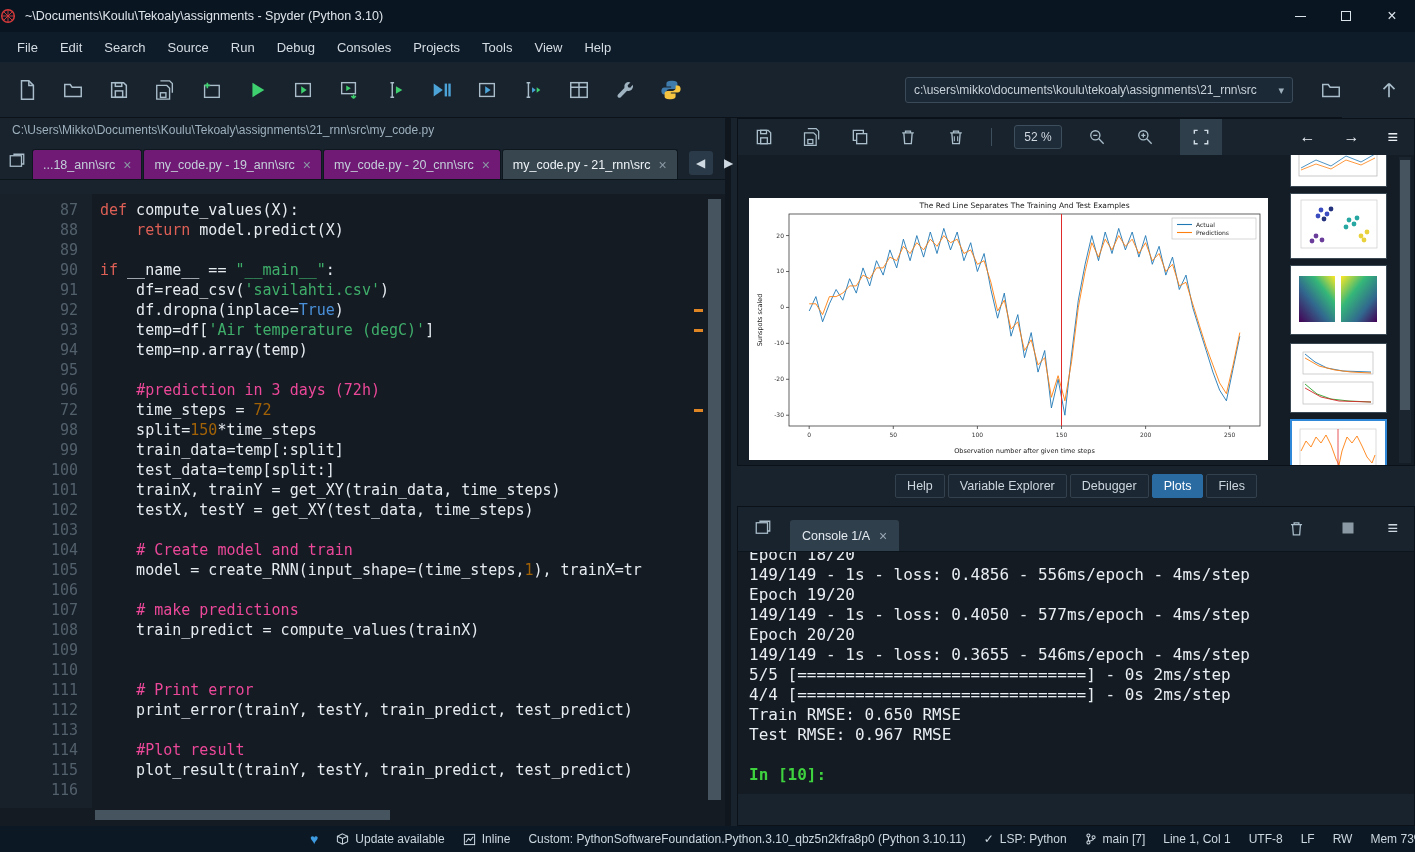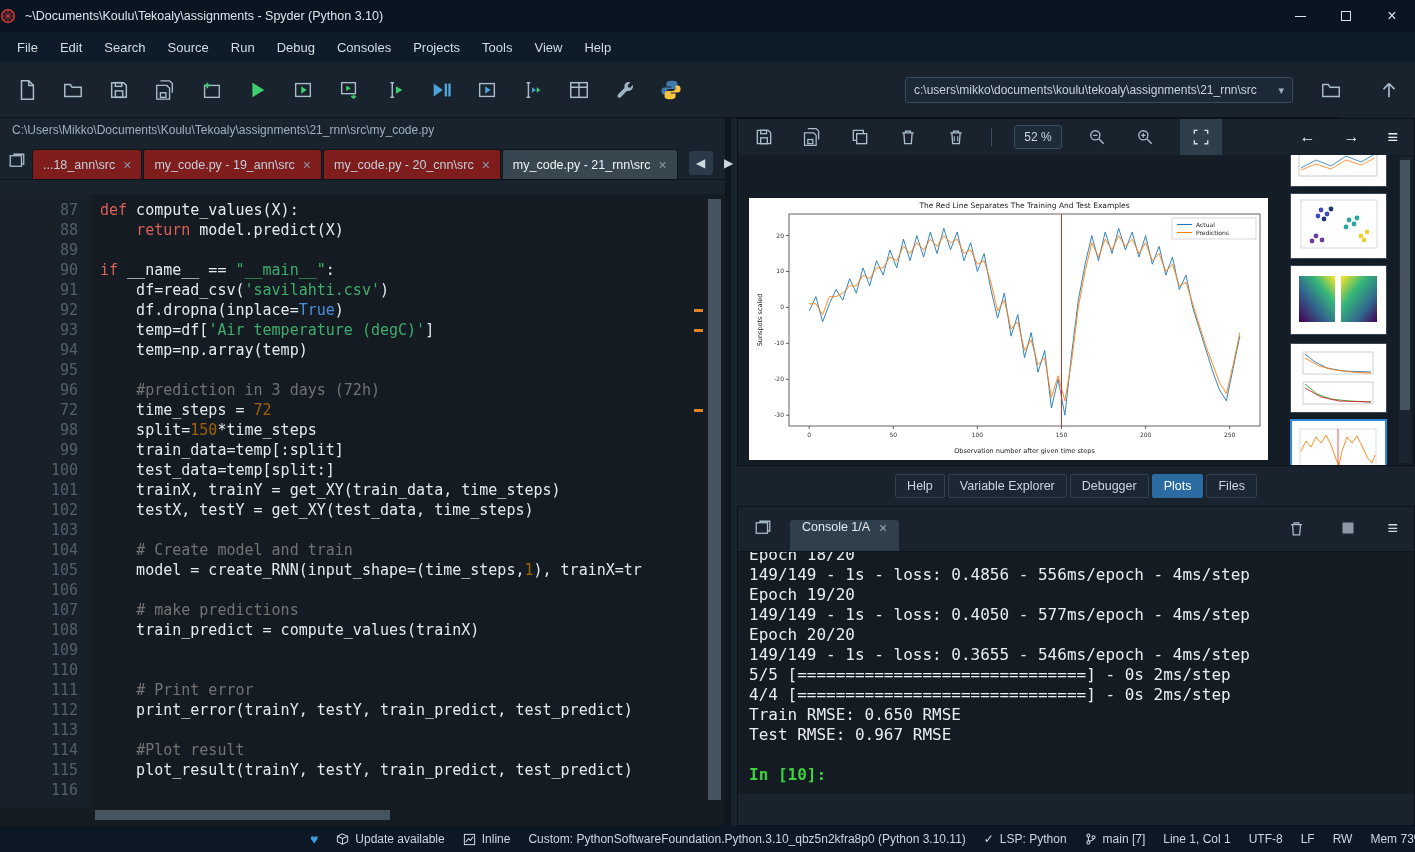--- a/index.html
+++ b/index.html
@@ -32,38 +32,38 @@
             padding:0 8px;font-size:12px;color:#c8d2da}
   .path-box .caret{margin-left:auto;color:#9fb0bd;font-size:11px}
   .tb-abs{position:absolute;top:15px}
 
   
   .editor-pane{position:absolute;left:0;top:118px;width:731px;height:708px;background:#19232d;border-right:6px solid #10161d}
   .breadcrumb{height:24px;padding:5px 12px;font-size:12px;color:#9db0bd;white-space:nowrap;overflow:hidden}
   .edit-tabbar{position:absolute;left:0;top:24px;width:725px;height:38px;display:flex;align-items:flex-end;border-bottom:1px solid #0c141c}
   .tab-browse{width:28px;height:26px;margin:0 6px 5px 8px;display:flex;align-items:center;justify-content:center}
   .etabs{display:flex;align-items:flex-end}
-  .etab{height:30px;padding:0 10px;display:flex;align-items:center;gap:8px;background:#7f1d1d;
+  .etab{height:30px;padding:0 10px;display:flex;align-items:center;gap:8px;background:#701a75;
         border:1px solid #0e161e;border-bottom:none;font-size:12.5px;color:#c3cfd9;
         border-radius:3px 3px 0 0;margin-right:1px;white-space:nowrap}
   .etab.active{background:#37464f;color:#eef3f7}
   .etab .x{color:#8b99a5;font-size:14px}
   .tab-nav{display:flex;align-items:center;gap:4px;margin-left:10px;margin-bottom:4px}
   .tnav{width:24px;height:24px;display:flex;align-items:center;justify-content:center;color:#cfd9e2;font-size:12px}
   .tnav.hl{background:#2b3a48;border-radius:3px}
   .tab-menu{margin-left:auto;margin-right:10px;margin-bottom:6px;color:#cfd9e2;font-size:18px}
 
   .code-area{position:absolute;left:0;top:76px;width:725px;bottom:0;background:#141b23;
              font-family:"DejaVu Sans Mono",monospace;font-size:15px;line-height:20px}
   .gutter-bg{position:absolute;left:0;top:0;bottom:18px;width:92px;background:#18212a}
   .code-lines{position:absolute;left:0;top:6px;right:30px;overflow:hidden}
   .code-row{display:flex;height:20px;white-space:pre}
   .lnum{width:92px;padding-right:14px;text-align:right;color:#52606c;flex:0 0 auto}
   .ltext{padding-left:8px;white-space:pre;overflow:hidden}
-  .kw{color:#dd5f55}.st{color:#3fae6a}.co{color:#737373}.nu{color:#a16207}.bi{color:#4a90d9}
+  .kw{color:#dd5f55}.st{color:#3fae6a}.co{color:#ec4899}.nu{color:#a16207}.bi{color:#4a90d9}
   .tx{color:#e6ebf0}
   .occ-mark{position:absolute;right:22px;width:9px;height:3px;background:#e08524}
   .vscroll{position:absolute;right:3px;top:3px;width:15px;bottom:22px;background:#141b23}
   .vscroll .thumb{position:absolute;left:1px;right:1px;top:2px;bottom:4px;background:#46545f}
   .hscroll{position:absolute;left:0;right:22px;bottom:5px;height:12px;background:#141b23}
   .hscroll .thumb{position:absolute;left:95px;width:295px;top:1px;bottom:1px;background:#46545f}
 
   
   .plots-pane{position:absolute;left:737px;top:118px;width:678px;height:348px;background:#19232d;border:1px solid #0b1119}
   .plots-toolbar{position:relative;height:36px;display:flex;align-items:center;padding-left:13px;gap:22px}
@@ -87,21 +87,21 @@
   .pane-tabs{position:absolute;left:737px;top:466px;width:678px;height:40px;display:flex;
              justify-content:center;align-items:center;gap:3px}
   .ptab{padding:4px 11px;font-size:12.5px;background:#1b2733;border:1px solid #33414e;color:#ccd6df;border-radius:2px}
   .ptab.active{background:#2a6ba2;border-color:#2a6ba2;color:#fff}
 
   
   .console-pane{position:absolute;left:737px;top:506px;width:678px;height:320px;background:#19232d;border:1px solid #0b1119}
   .console-header{position:relative;height:45px;border-bottom:1px solid #0c141c}
   .ch-icon{position:absolute;left:16px;top:12px}
   .ctab{position:absolute;left:52px;bottom:0;height:31px;background:#303f4c;padding:0 12px;
-        display:flex;gap:9px;align-items:flex-start;font-size:12.5px;color:#e4ebf1;border-radius:3px 3px 0 0}
+        display:flex;gap:9px;align-items:center;font-size:12.5px;color:#e4ebf1;border-radius:3px 3px 0 0}
   .ctab .x{color:#9aa8b4;font-size:14px}
   .ch-right{position:absolute;right:0;top:8px;display:flex;gap:26px;align-items:center;padding-right:16px}
   .console-output{position:absolute;left:0;top:45px;right:0;bottom:31px;background:#141b23;
                   padding-left:11px;font-family:"DejaVu Sans Mono",monospace;font-size:16px;
                   line-height:20px;color:#e9eef3;overflow:hidden;white-space:pre}
   .cline{height:20px}
   .cline:first-child{margin-top:-7px}
   .cline.prompt{color:#3fd23f;font-weight:bold}
   .console-bottom{position:absolute;left:0;bottom:0;right:0;height:31px;display:flex;
                   justify-content:center;align-items:center;gap:4px}

